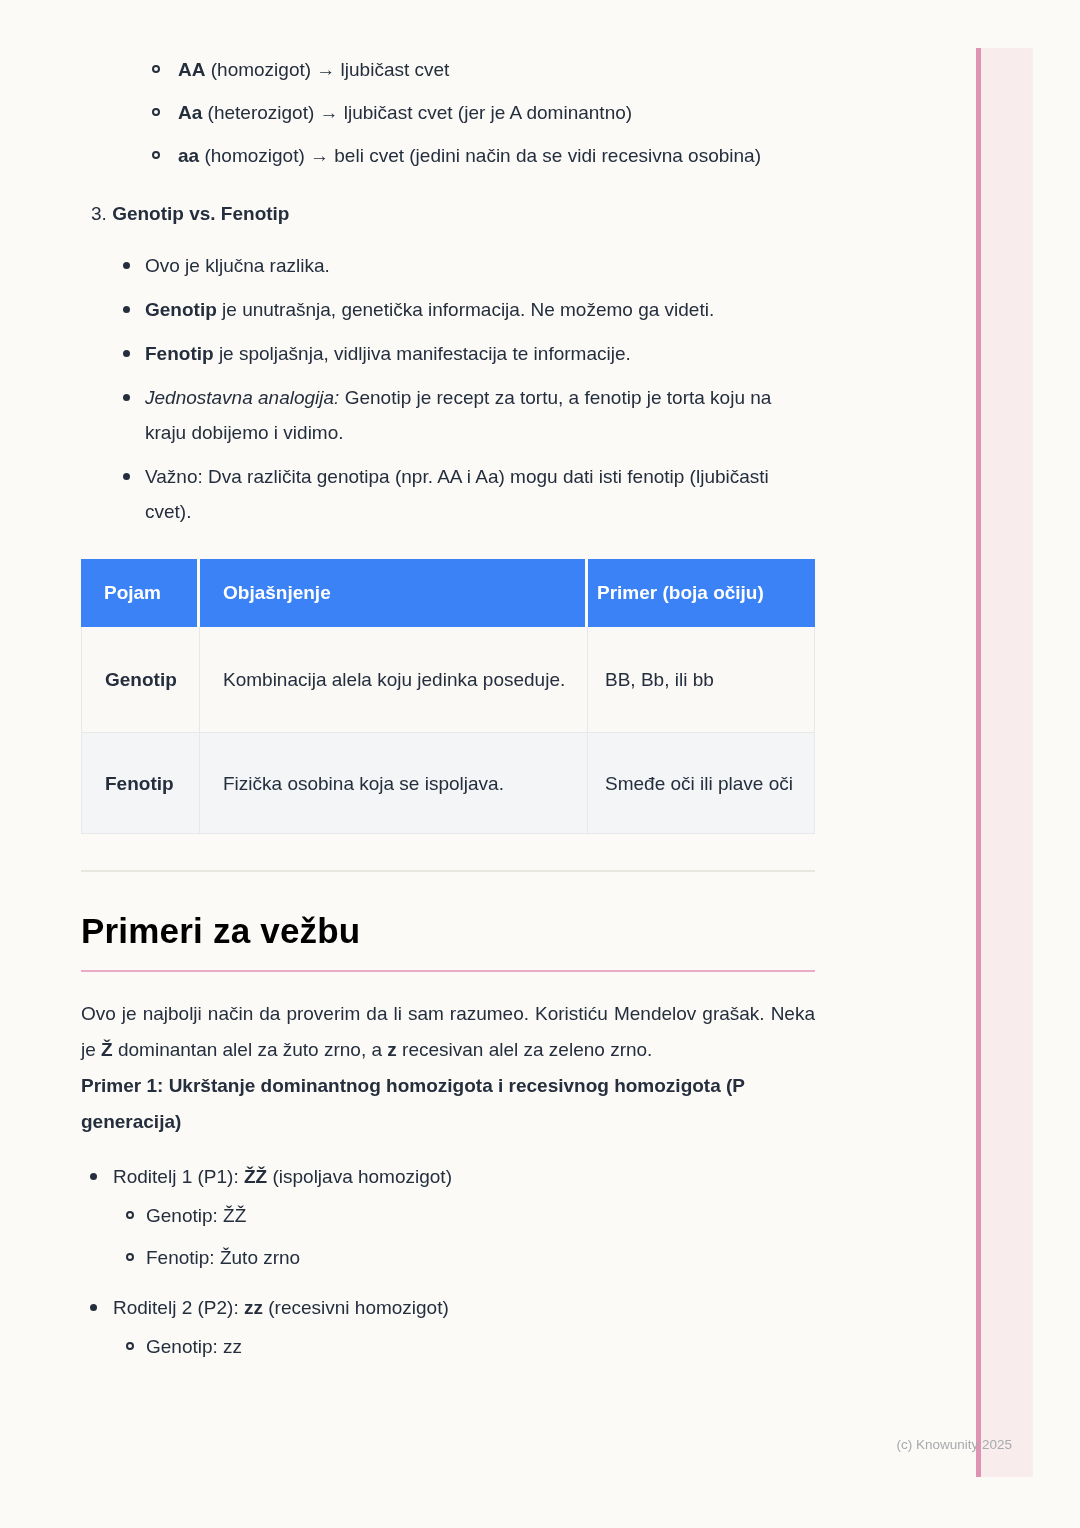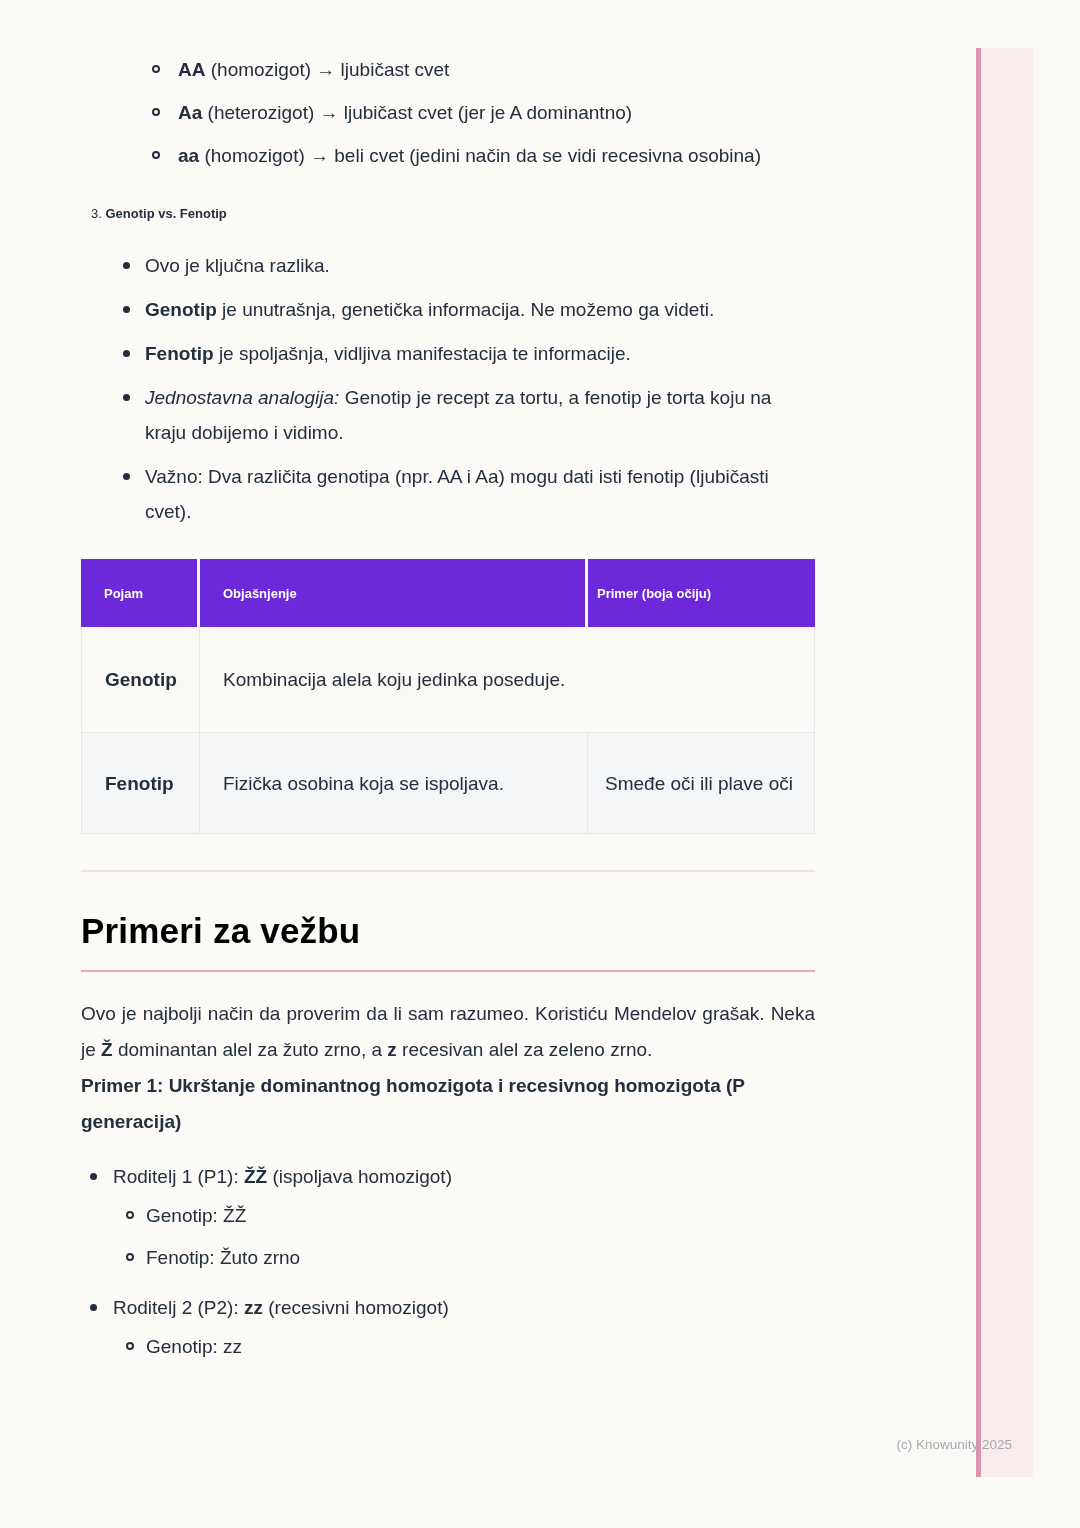--- a/index.html
+++ b/index.html
@@ -35,40 +35,40 @@
     position:relative; padding-left:97px;
     font-size:19px; line-height:34px; margin-bottom:9px;
   }
   .allele-list li .marker {
     position:absolute; left:71px; top:12px;
     width:8px; height:8px; border:2px solid #242e3d; border-radius:50%;
   }
 
   .section-head {
     margin-top:24px; padding-left:10px;
-    font-size:13px; line-height:34px; font-weight:normal;
+    font-size:19px; line-height:34px; font-weight:normal;
   }
   .section-head .bold { font-weight:bold; }
 
   .main-list { margin-top:17px; }
   .main-list li {
     position:relative; padding-left:64px;
     font-size:19px; line-height:35px; margin-bottom:9px;
   }
   .main-list li .marker {
     position:absolute; left:42px; top:14px;
     width:7px; height:7px; background:#242e3d; border-radius:50%;
   }
   .ital { font-style:italic; }
 
   
   .gtable { margin-top:30px; width:734px; }
   .thead { display:grid; grid-template-columns:119px 388px 227px; height:68px; }
   .thead .hcell {
-    background:#6d28d9; color:#ffffff; font-weight:bold; font-size:13px;
+    background:#3b82f6; color:#ffffff; font-weight:bold; font-size:19px;
     display:flex; align-items:center; padding-left:23px;
   }
   .thead .hcell:not(:last-child){ border-right:3px solid #fbfaf7; }
   .thead .hcell.c3 { padding-left:9px; }
   .tbody { border:1px solid #e6e8ea; border-top:none; width:734px; }
   .trow { display:grid; grid-template-columns:118px 388px 226px; }
   .trow.r1 { height:106px; background:#faf9f6; border-bottom:1px solid #e6e8ea; }
   .trow.r2 { height:100px; background:#f3f5f7; }
   .tcell {
     display:flex; align-items:center;
@@ -169,20 +169,21 @@
   <div class="gtable">
     <div class="thead">
       <div class="hcell c1">Pojam</div>
       <div class="hcell c2">Objašnjenje</div>
       <div class="hcell c3">Primer (boja očiju)</div>
     </div>
     <div class="tbody">
       <div class="trow r1">
         <div class="tcell term">Genotip</div>
         <div class="tcell">Kombinacija alela koju jedinka poseduje.</div>
+        <div class="tcell c3">BB, Bb, ili bb</div>
       </div>
       <div class="trow r2">
         <div class="tcell term">Fenotip</div>
         <div class="tcell">Fizička osobina koja se ispoljava.</div>
         <div class="tcell c3">Smeđe oči ili plave oči</div>
       </div>
     </div>
   </div>
 
   <div class="divider"></div>

